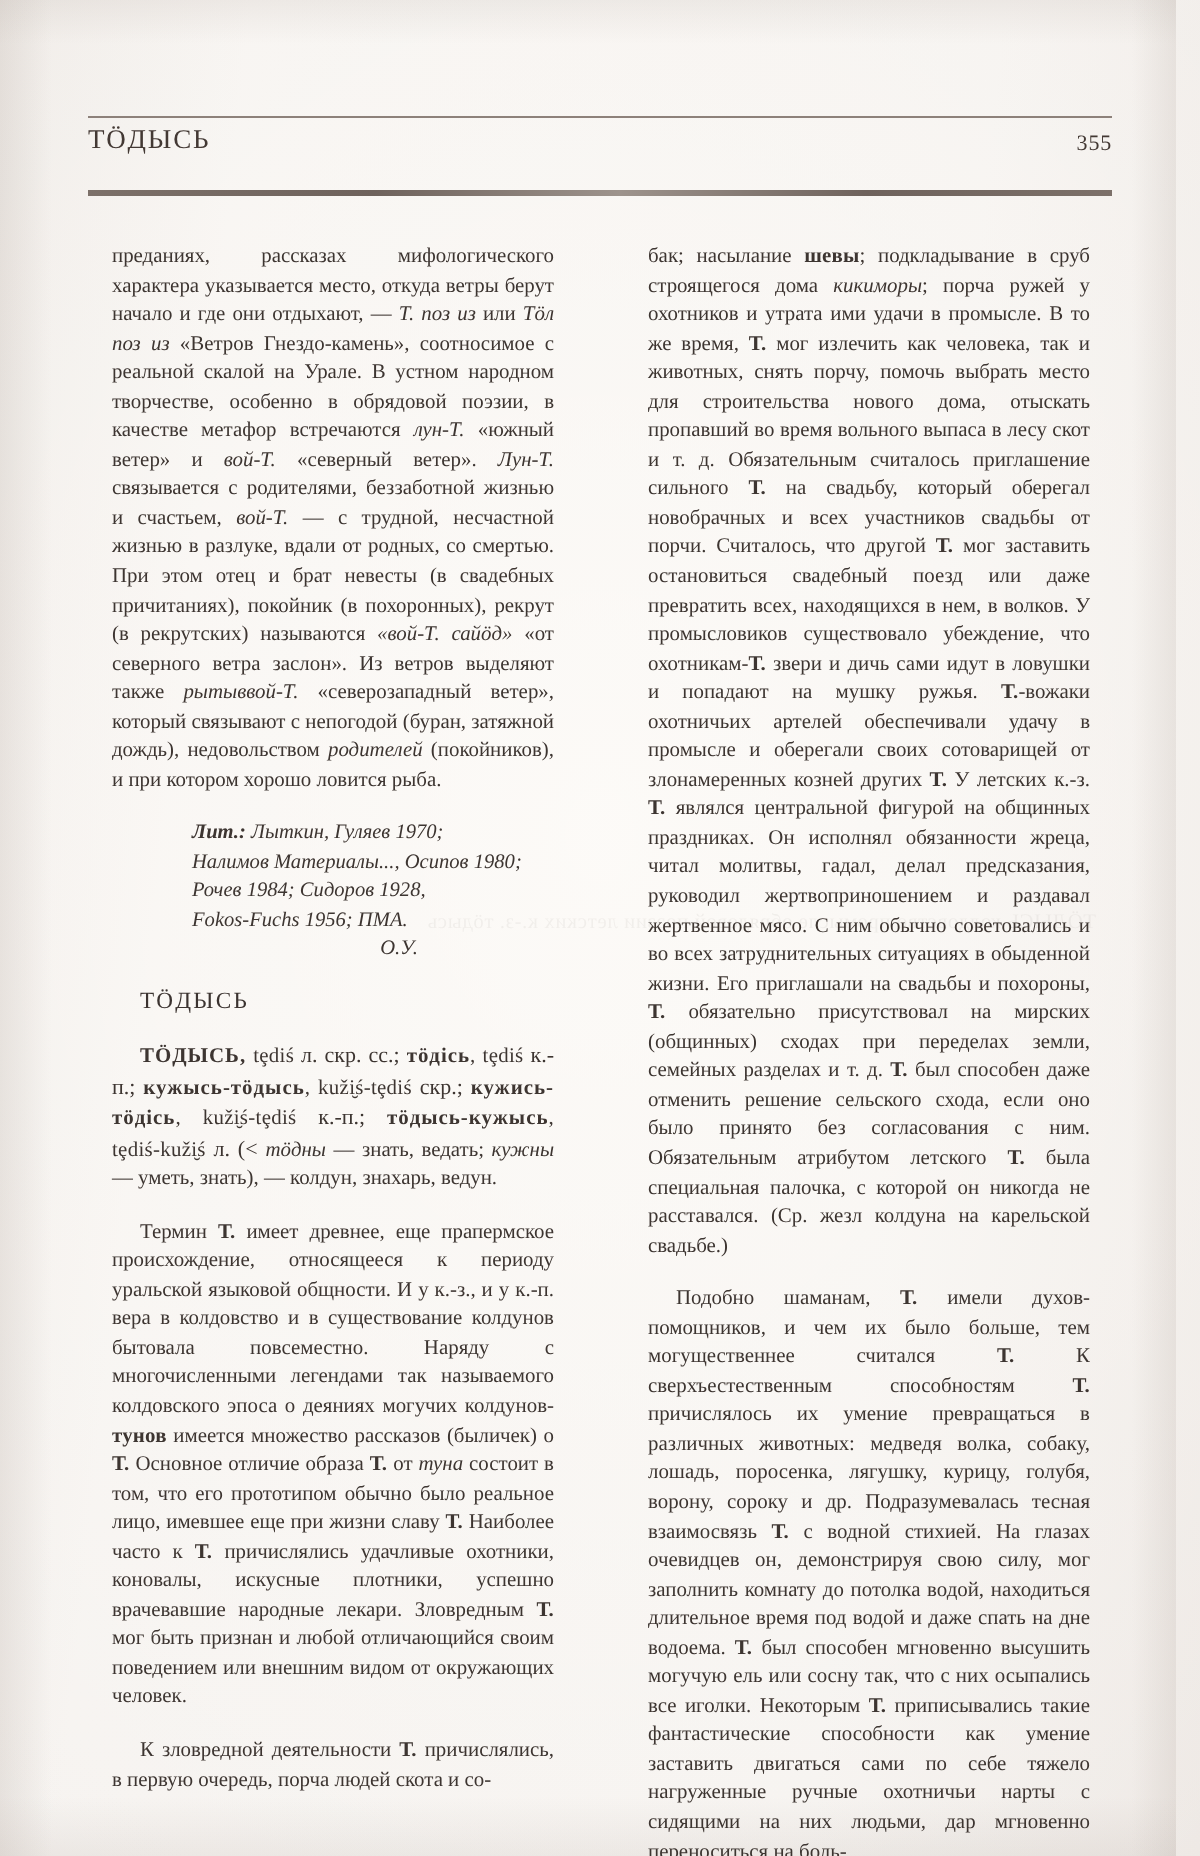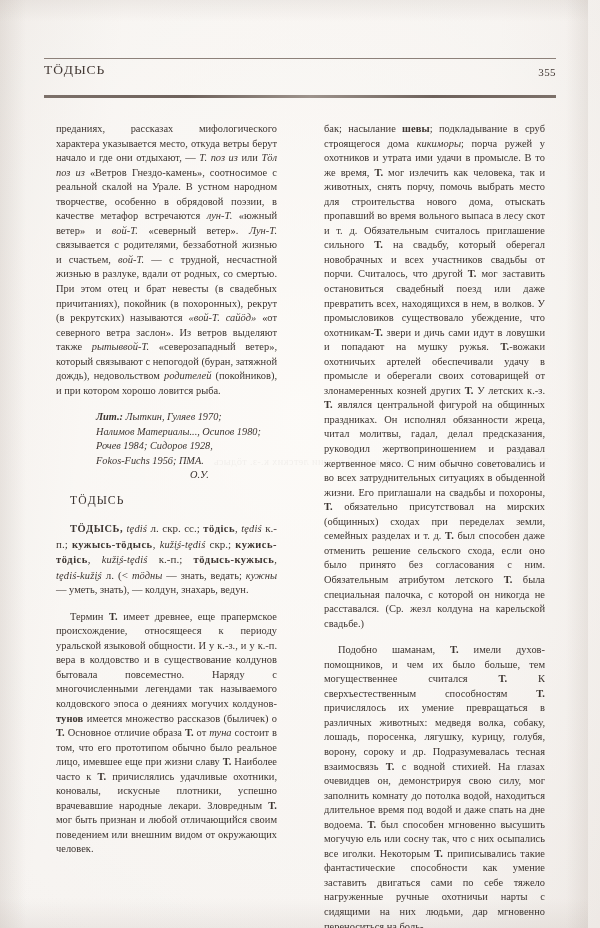--- a/index.html
+++ b/index.html
@@ -101,21 +101,21 @@
   .col p {
     margin: 12px;
     text-indent: 14px;
   }
   .col p.noindent {
     text-indent: 0;
   }
 
   b, strong { font-weight: 700; letter-spacing: 0.1px; }
   i, em { font-style: italic; }
-  .tr { font-style: italic; letter-spacing: 0.15px; }
+  .tr { letter-spacing: 0.15px; }
 
   
   .lit {
     margin-bottom: 10px;
     padding-left: 52px;
     font-style: italic;
     font-size: 10.3px;
     line-height: 14.4px;
     text-align: left;
     text-indent: 0;
@@ -187,20 +187,21 @@
         <span>Fokos-Fuchs 1956; ПМА.</span>
         <span class="sig">О.У.</span>
       </div>
 
       <p class="entry-head">ТӦДЫСЬ</p>
 
       <p class="entry-body"><span class="hw">ТӦДЫСЬ,</span><span class="tr"> tȩdiś</span><span class="small-lang"> л. скр. сс.; </span><span class="hw">тӧдiсь</span><span class="tr">, tȩdiś</span><span class="small-lang"> к.-п.; </span><span class="hw">кужысь-тӧдысь</span><span class="tr">, kuži̮ś-tȩdiś</span><span class="small-lang"> скр.; </span><span class="hw">кужись-тӧдiсь</span><span class="tr">, kuži̮ś-tȩdiś</span><span class="small-lang"> к.-п.; </span><span class="hw">тӧдысь-кужысь</span><span class="tr">, tȩdiś-kuži̮ś</span><span class="small-lang"> л. (&lt; </span><i>тӧдны</i><span> — знать, ведать; </span><i>кужны</i><span> — уметь, знать), — колдун, знахарь, ведун.</span></p>
 
       <p><span>Термин </span><b>Т.</b><span> имеет древнее, еще прапермское происхождение, относящееся к периоду уральской языковой общности. И у к.-з., и у к.-п. вера в колдовство и в существование колдунов бытовала повсеместно. Наряду с многочисленными легендами так называемого колдовского эпоса о деяниях могучих колдунов-</span><b>тунов</b><span> имеется множество рассказов (быличек) о </span><b>Т.</b><span> Основное отличие образа </span><b>Т.</b><span> от </span><i>туна</i><span> состоит в том, что его прототипом обычно было реальное лицо, имевшее еще при жизни славу </span><b>Т.</b><span> Наиболее часто к </span><b>Т.</b><span> причислялись удачливые охотники, коновалы, искусные плотники, успешно врачевавшие народные лекари. Зловредным </span><b>Т.</b><span> мог быть признан и любой отличающийся своим поведением или внешним видом от окружающих человек.</span></p>
 
+      <p><span>К зловредной деятельности </span><b>Т.</b><span> причислялись, в первую очередь, порча людей скота и со-</span></p>
 
     </div>
 
     <div class="col">
 
       <p class="noindent"><span>бак; насылание </span><b>шевы</b><span>; подкладывание в сруб строящегося дома </span><i>кикиморы</i><span>; порча ружей у охотников и утрата ими удачи в промысле. В то же время, </span><b>Т.</b><span> мог излечить как человека, так и животных, снять порчу, помочь выбрать место для строительства нового дома, отыскать пропавший во время вольного выпаса в лесу скот и т. д. Обязательным считалось приглашение сильного </span><b>Т.</b><span> на свадьбу, который оберегал новобрачных и всех участников свадьбы от порчи. Считалось, что другой </span><b>Т.</b><span> мог заставить остановиться свадебный поезд или даже превратить всех, находящихся в нем, в волков. У промысловиков существовало убеждение, что охотникам-</span><b>Т.</b><span> звери и дичь сами идут в ловушки и попадают на мушку ружья. </span><b>Т.</b><span>-вожаки охотничьих артелей обеспечивали удачу в промысле и оберегали своих сотоварищей от злонамеренных козней других </span><b>Т.</b><span> У летских к.-з. </span><b>Т.</b><span> являлся центральной фигурой на общинных праздниках. Он исполнял обязанности жреца, читал молитвы, гадал, делал предсказания, руководил жертвоприношением и раздавал жертвенное мясо. С ним обычно советовались и во всех затруднительных ситуациях в обыденной жизни. Его приглашали на свадьбы и похороны, </span><b>Т.</b><span> обязательно присутствовал на мирских (общинных) сходах при переделах земли, семейных разделах и т. д. </span><b>Т.</b><span> был способен даже отменить решение сельского схода, если оно было принято без согласования с ним. Обязательным атрибутом летского </span><b>Т.</b><span> была специальная палочка, с которой он никогда не расставался. (Ср. жезл колдуна на карельской свадьбе.)</span></p>
 
       <p><span>Подобно шаманам, </span><b>Т.</b><span> имели духов-помощников, и чем их было больше, тем могущественнее считался </span><b>Т.</b><span> К сверхъестественным способностям </span><b>Т.</b><span> причислялось их умение превращаться в различных животных: медведя волка, собаку, лошадь, поросенка, лягушку, курицу, голубя, ворону, сороку и др. Подразумевалась тесная взаимосвязь </span><b>Т.</b><span> с водной стихией. На глазах очевидцев он, демонстрируя свою силу, мог заполнить комнату до потолка водой, находиться длительное время под водой и даже спать на дне водоема. </span><b>Т.</b><span> был способен мгновенно высушить могучую ель или сосну так, что с них осыпались все иголки. Некоторым </span><b>Т.</b><span> приписывались такие фантастические способности как умение заставить двигаться сами по себе тяжело нагруженные ручные охотничьи нарты с сидящими на них людьми, дар мгновенно переноситься на боль-</span></p>
 
     </div>

